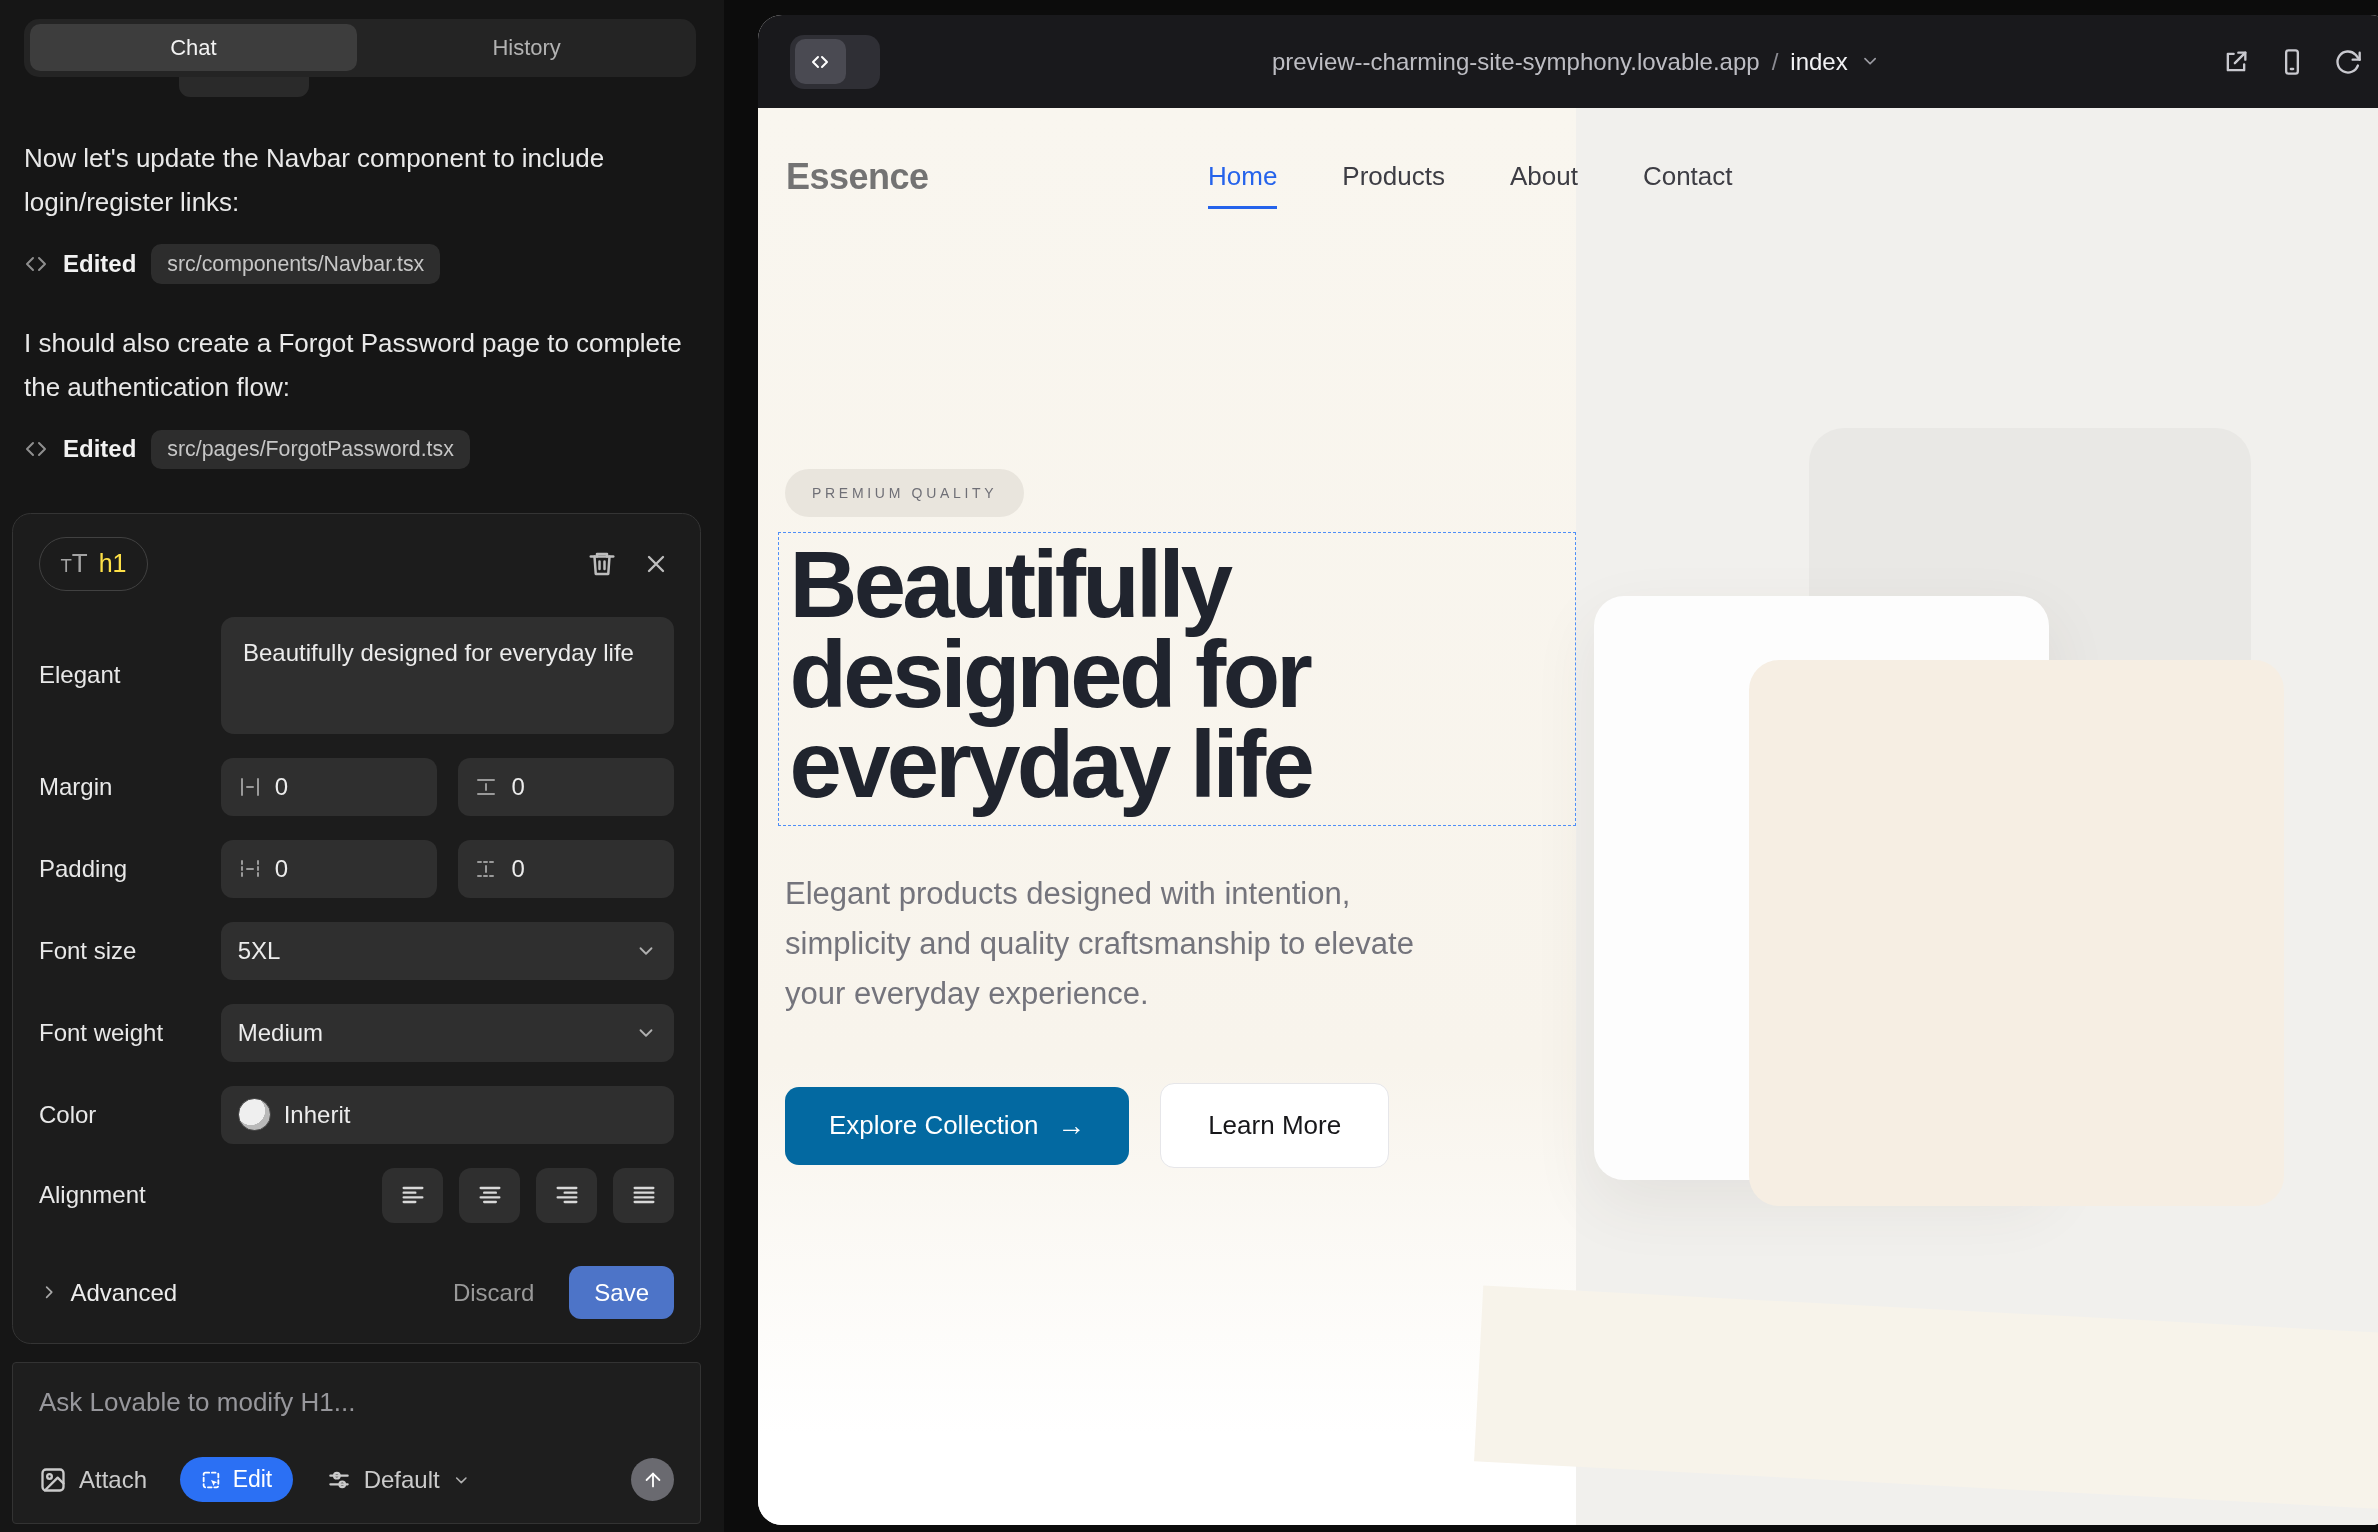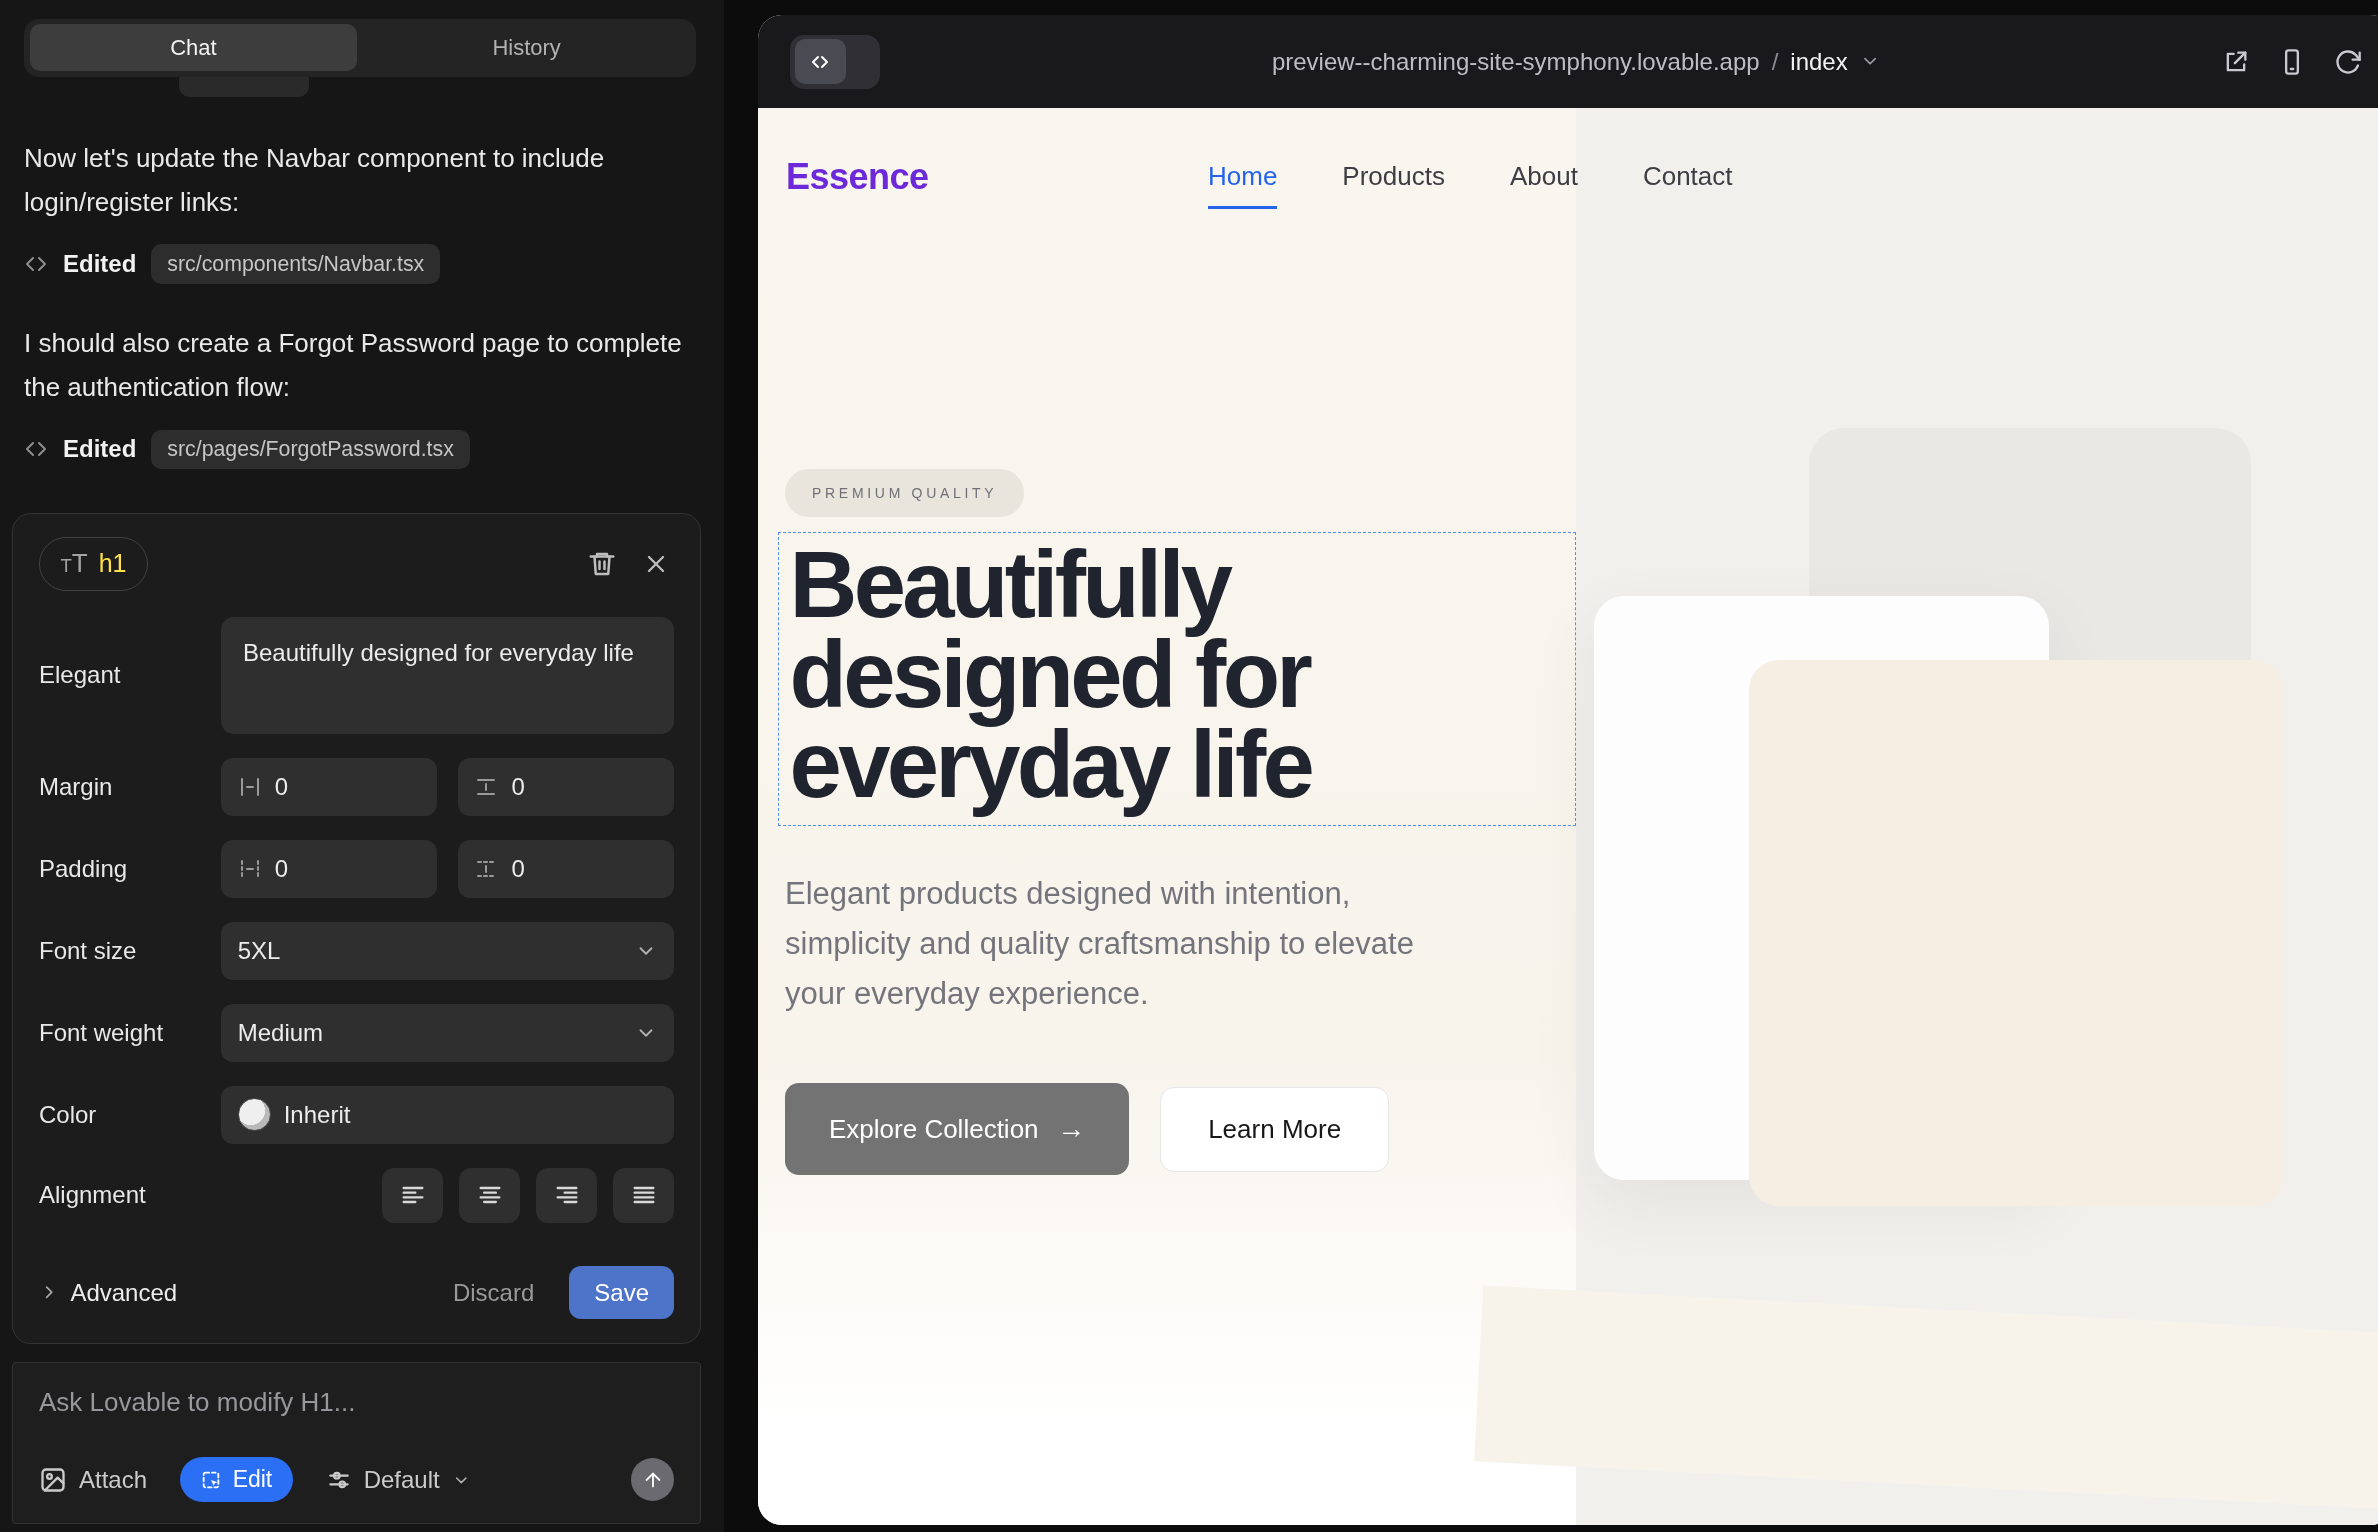--- a/index.html
+++ b/index.html
@@ -85,36 +85,36 @@
   .site { position:relative; height:1417px; background:#ffffff; overflow:hidden; }
   .bg-cream { position:absolute; left:0; top:0; width:50%; height:1326px; background:linear-gradient(180deg,#f9f6ef 0%,#f8f4ec 72%,rgba(248,244,236,0) 100%); }
   .bg-gray { position:absolute; left:50%; right:0; top:0; bottom:0; background:#f1f0ed; }
   .bg-band { position:absolute; left:44%; width:62%; height:176px; top:1204px; background:#f7f3ea; transform:rotate(3deg); }
 
   .deco-gray  { position:absolute; left:1051px; top:320px; width:442px; height:422px; background:#e9e8e5; border-radius:35px; }
   .deco-white { position:absolute; left:836px;  top:488px; width:455px; height:584px; background:#fdfdfd; border-radius:30px; box-shadow:0 24px 65px rgba(80,70,55,.08); }
   .deco-beige { position:absolute; left:991px; top:552px; width:535px; height:546px; background:#f6eee3; border-radius:30px; }
 
   .nav { position:relative; z-index:5; height:137px; display:flex; align-items:center; padding:0 28px; }
-  .brand { font-size:36px; font-weight:bold; color:#6d28d9; letter-spacing:-0.5px; }
+  .brand { font-size:36px; font-weight:bold; color:#737373; letter-spacing:-0.5px; }
   .navlinks { position:absolute; left:450px; display:flex; gap:65px; font-size:26px; color:#3d3d44; }
   .navlink { position:relative; cursor:default; }
   .navlink.active { color:var(--accent,#2563eb); }
   .navlink.active::after { content:""; position:absolute; left:0; right:0; bottom:-16.7px; height:2.8px; background:var(--accent,#2563eb); }
   .nav-right { margin-left:auto; display:flex; align-items:center; gap:45px; }
   .signin { font-size:26px; color:#17171a; }
   .signup { height:61px; background:var(--accent,#2563eb); border-radius:13px; color:#fff; display:flex; align-items:center; gap:13px; padding:0 27px; font-size:25px; }
 
   .hero { position:relative; z-index:5; padding-left:27px; }
   .badge { display:inline-flex; align-items:center; height:48px; padding:0 27px; background:#e9e5dd; border-radius:927px; font-size:14px; letter-spacing:3.7px; color:#6f6f76; margin-top:224px; }
   .h1box { margin-top:15px; margin-left:-7.4px; width:798px; border:1.9px dashed var(--selection_blue,#4f8ff7); padding:7.4px 11px 15px; }
   .h1 { font-size:94px; line-height:90px; font-weight:600; color:#20242e; letter-spacing:-3.7px; }
   .desc { margin-top:43px; width:649px; font-size:31px; line-height:50px; color:#74747c; }
   .ctas { margin-top:64px; display:flex; gap:31px; align-items:center; }
-  .cta-primary { height:92px; background:#737373; color:#fff; border-radius:14px; display:flex; align-items:center; gap:18.6px; padding:0 44px; font-size:26px; }
+  .cta-primary { height:78px; background:#0369a1; color:#fff; border-radius:14px; display:flex; align-items:center; gap:18.6px; padding:0 44px; font-size:26px; }
   .cta-arrow { font-size:28px; }
   .cta-secondary { height:85px; background:#fff; border:1.9px solid #e6e6e9; border-radius:14px; display:flex; align-items:center; padding:0 47px; font-size:26px; color:#17171a; }
 </style>
 </head>
 <body>
 
 <aside class="aside">
 
   <div class="tabs">
     <div class="tab active">Chat</div>

